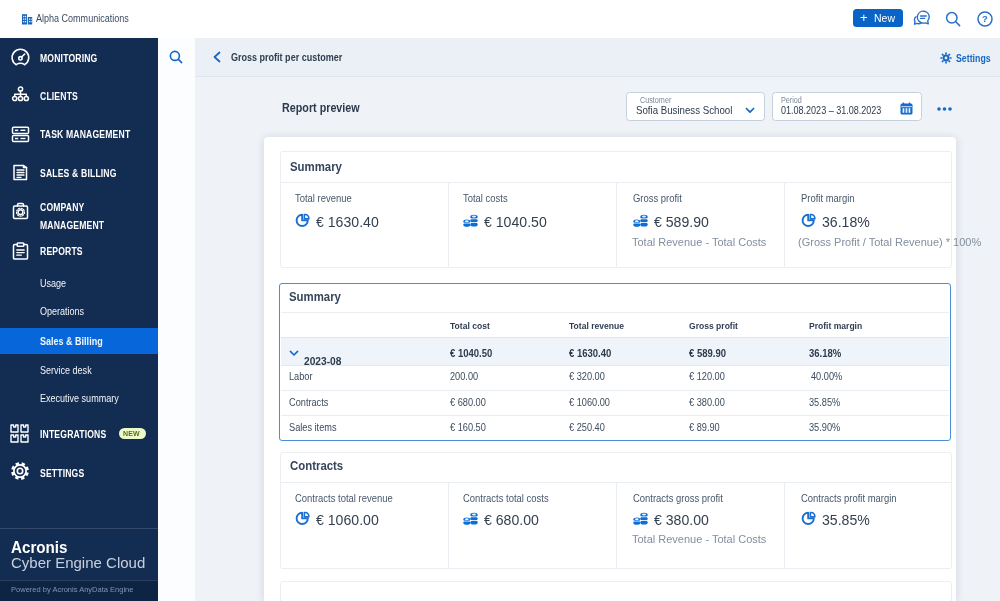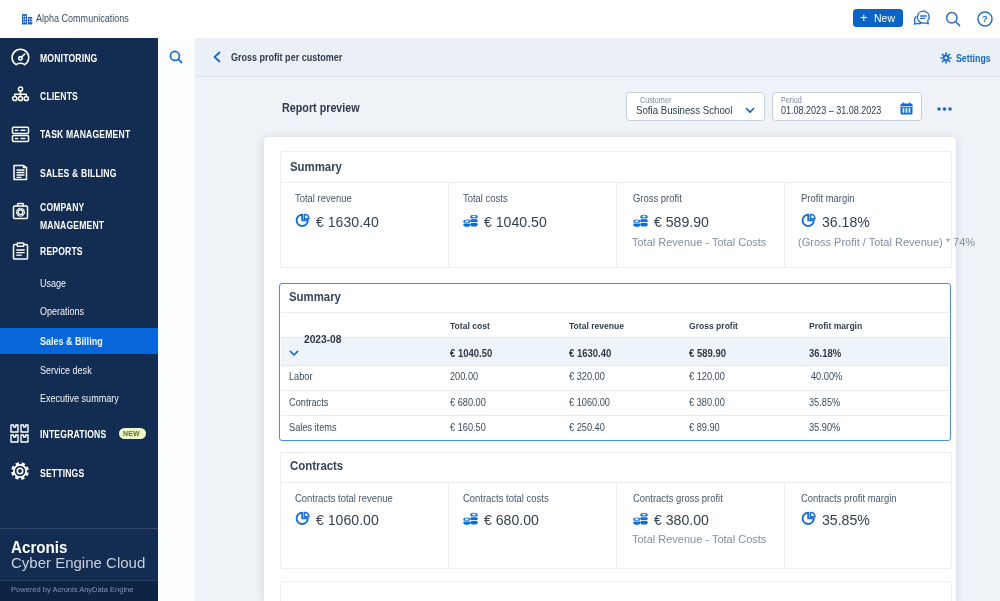--- a/index.html
+++ b/index.html
@@ -231,36 +231,36 @@
 </svg>
 <div class="a val" style="left:654px;top:213px;">€ 589.90</div>
 <div class="a cap" style="left:632px;top:236px;">Total Revenue - Total Costs</div>
 
 <div class="a lbl" style="left:801px;top:192px;">Profit margin</div>
 <svg class="a" style="left:801px;top:213px;" width="15" height="15" viewBox="0 0 15 15" fill="none" stroke="#1a6fd1">
   <path d="M7.2 1.8A5.6 5.6 0 1 0 12.8 7.4L7.2 7.4Z" stroke-width="1.9" stroke-linejoin="round"></path>
   <path d="M9.4 1.5h0.8a3.6 3.6 0 0 1 3.6 3.6v0.8h-4.4z" stroke-width="1.6" stroke-linejoin="round"></path>
 </svg>
 <div class="a val" style="left:822px;top:213px;">36.18%</div>
-<div class="a cap" style="left:798px;top:236px;">(Gross Profit / Total Revenue) * 74%</div>
+<div class="a cap" style="left:798px;top:236px;">(Gross Profit / Total Revenue) * 100%</div>
 
 <div class="a" style="left:279px;top:283px;width:672px;height:158px;border:1.5px solid #4a8fd5;border-radius:3px;box-sizing:border-box;background:#fff;"></div>
 <div class="a wtitle" style="left:289px;top:290px;">Summary</div>
 <div class="a hline" style="left:281px;top:312px;width:668px;"></div>
 <div class="a th" style="left:450px;top:321px;">Total cost</div>
 <div class="a th" style="left:569px;top:321px;">Total revenue</div>
 <div class="a th" style="left:689px;top:321px;">Gross profit</div>
 <div class="a th" style="left:809px;top:321px;">Profit margin</div>
 <div class="a hline" style="left:281px;top:337px;width:668px;background:#dfe6ee;"></div>
 
 <div class="a" style="left:281px;top:338px;width:668px;height:27px;background:#eff4fa;"></div>
 <svg class="a" style="left:289px;top:350px;" width="10" height="7" viewBox="0 0 10 7" fill="none" stroke="#1668c5" stroke-width="1.6" stroke-linecap="round" stroke-linejoin="round">
   <path d="M1.4 1.4L5 5l3.6-3.6"></path>
 </svg>
-<div class="a tb" style="left:304px;top:334px;transform:scaleX(1.02);">2023-08</div>
+<div class="a tb" style="left:304px;top:356px;transform:scaleX(1.02);">2023-08</div>
 <div class="a tb" style="left:450px;top:348px;">€ 1040.50</div>
 <div class="a tb" style="left:569px;top:348px;">€ 1630.40</div>
 <div class="a tb" style="left:689px;top:348px;">€ 589.90</div>
 <div class="a tb" style="left:809px;top:348px;">36.18%</div>
 <div class="a hline" style="left:281px;top:365px;width:668px;background:#e3e9f0;"></div>
 
 <div class="a td" style="left:289px;top:371px;">Labor</div>
 <div class="a td" style="left:450px;top:371px;">200.00</div>
 <div class="a td" style="left:569px;top:371px;">€ 320.00</div>
 <div class="a td" style="left:689px;top:371px;">€ 120.00</div>

